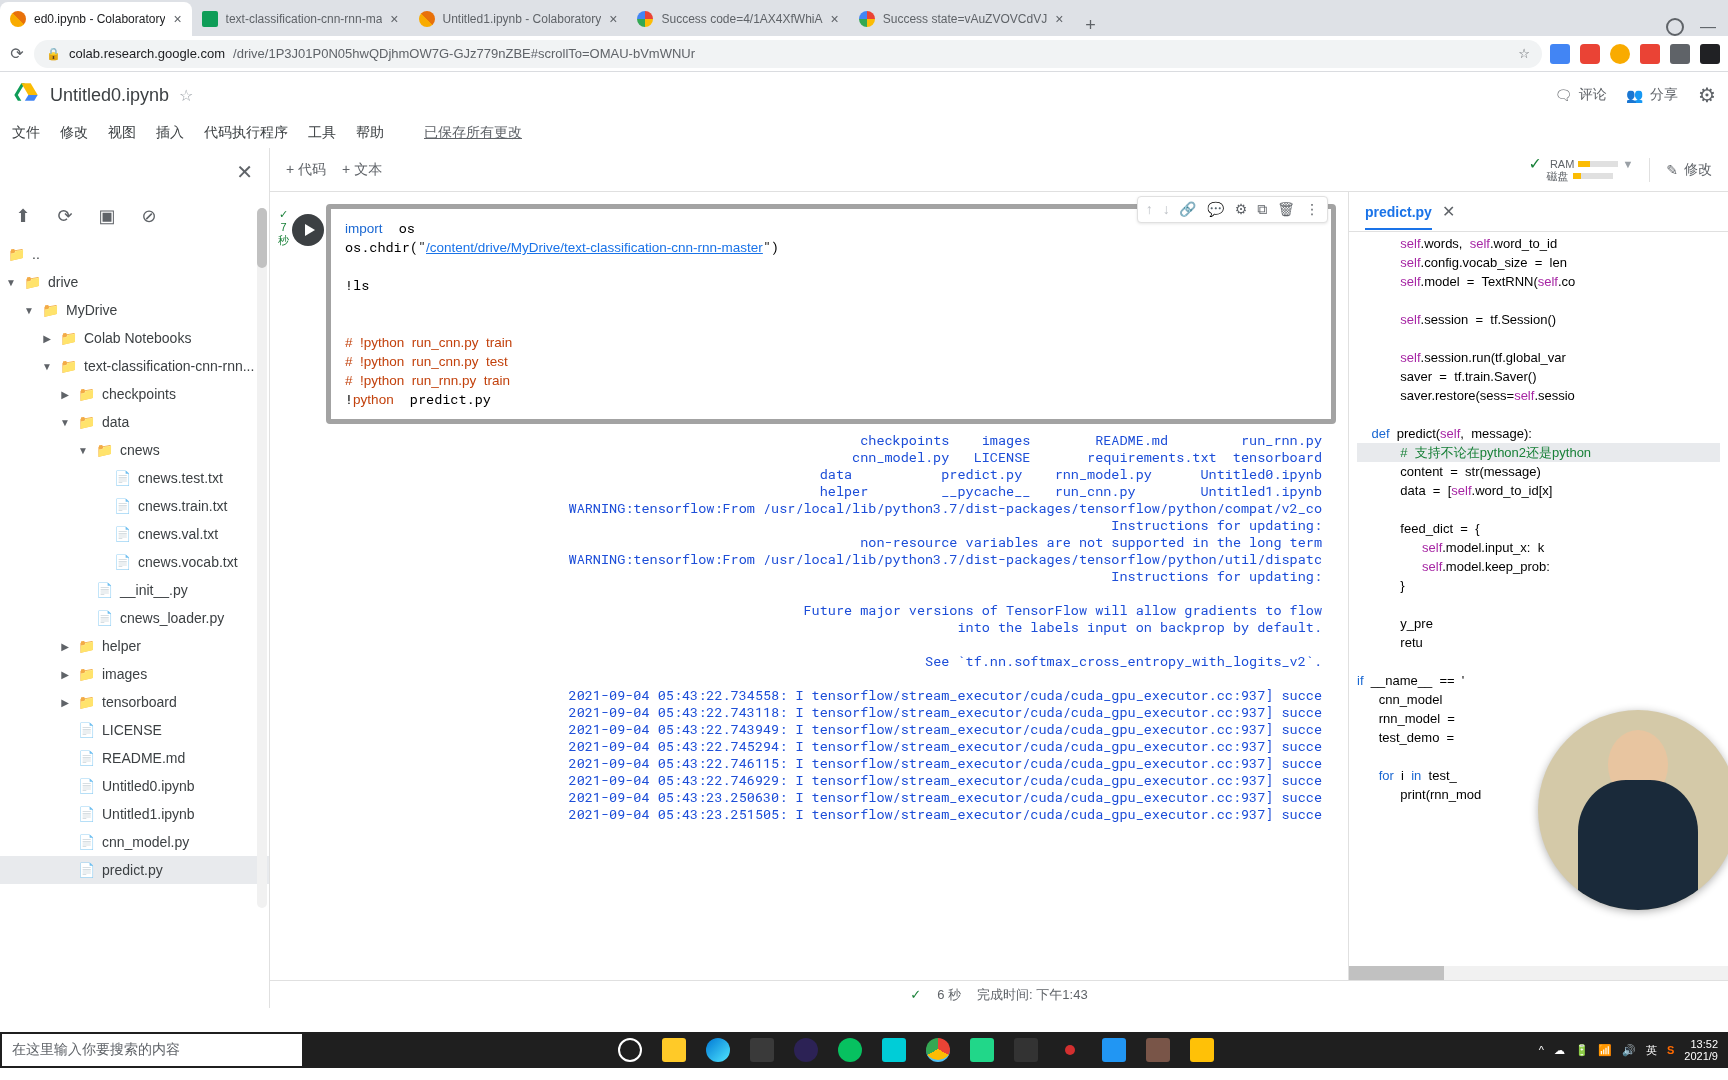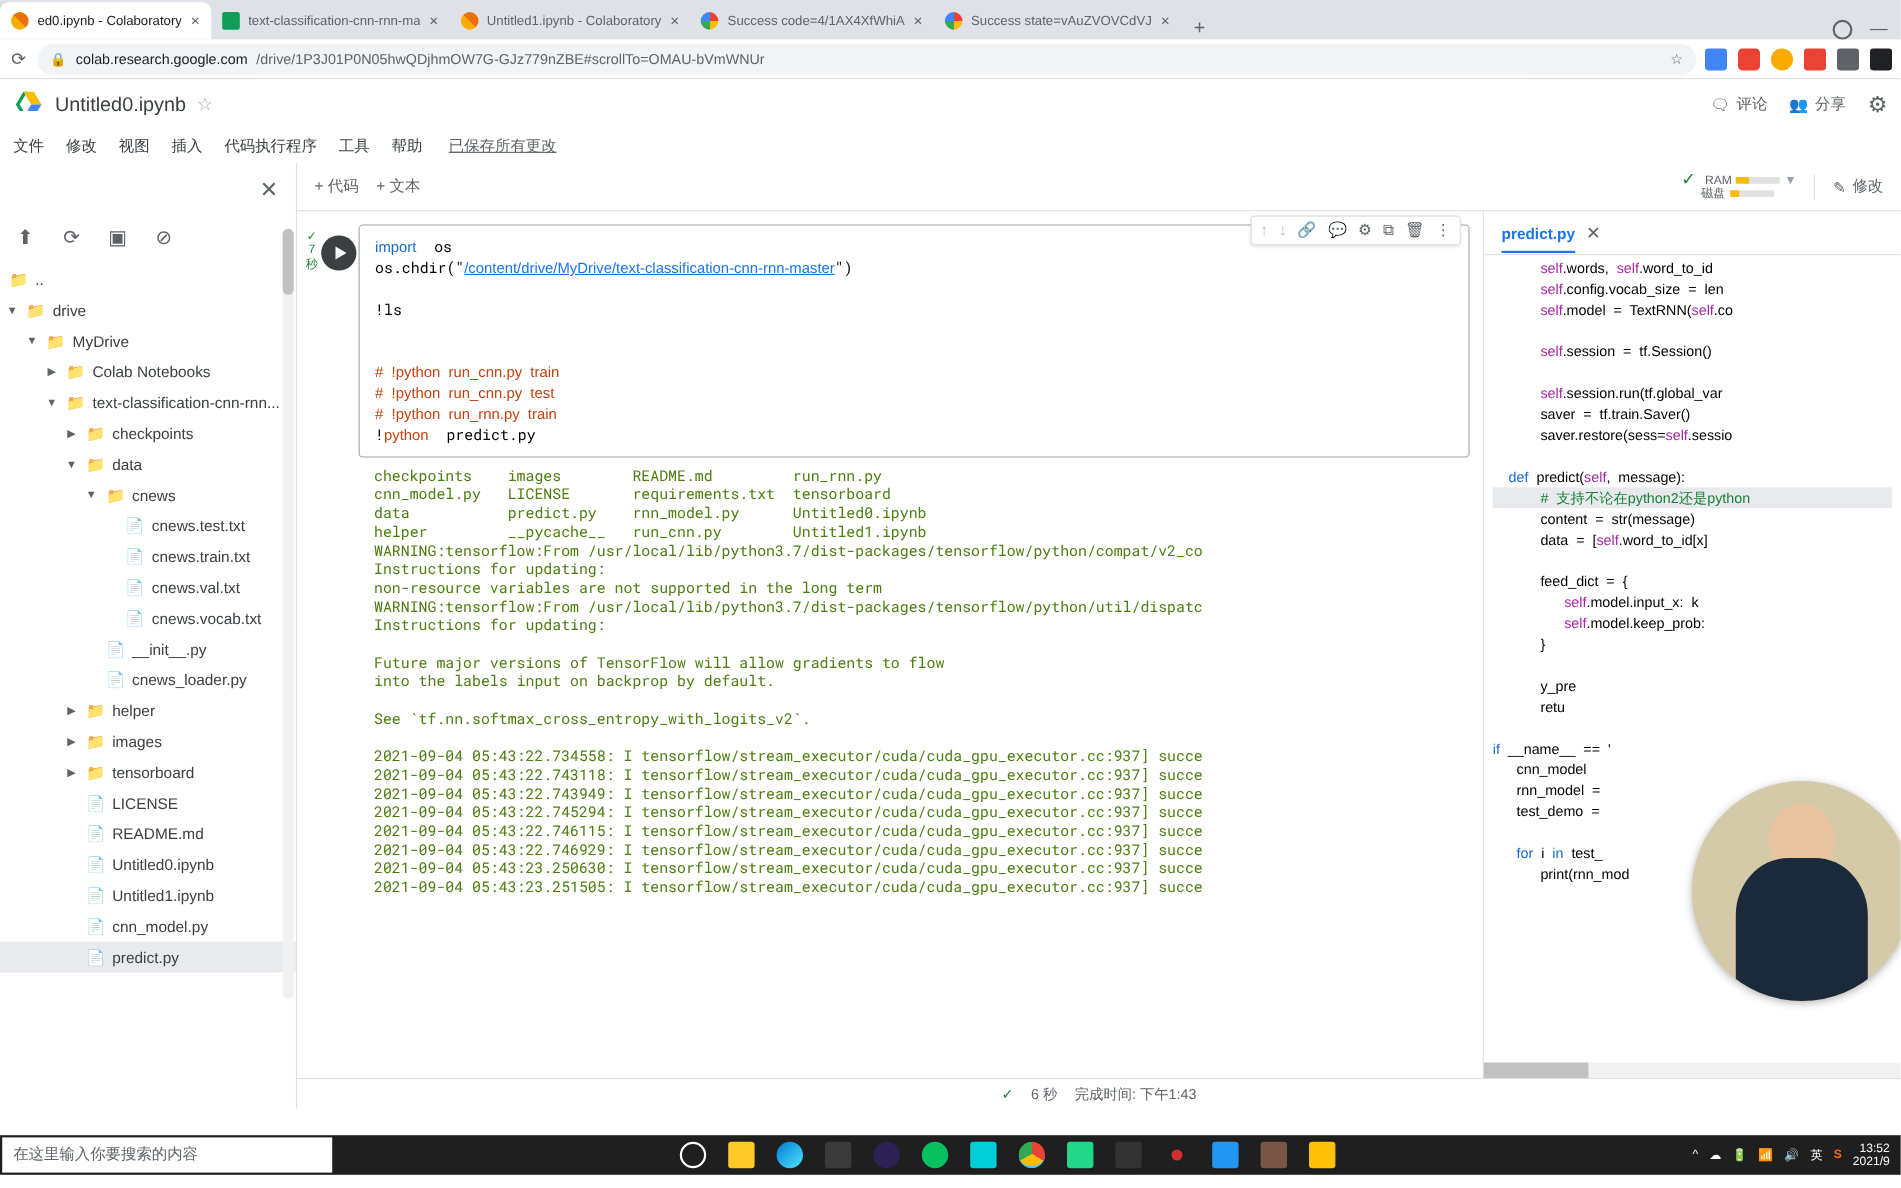--- a/index.html
+++ b/index.html
@@ -66,25 +66,25 @@
 .check-g { color: #188038; font-size: 16px; margin-right:4px; }
 .edit-btn { display: flex; align-items: center; gap: 6px; }
 
 .notebook { flex: 1; display: flex; overflow: hidden; }
 .cells { flex: 1; overflow: auto; padding: 8px 0; }
 .cell { margin: 4px 12px; position: relative; }
 .cell-gutter { position: absolute; left: -4px; top: 4px; display:flex; flex-direction:column; align-items:center; font-size:11px; color:#188038; }
 .run-btn { width: 32px; height: 32px; border-radius: 50%; background: #3c4043; display: flex; align-items: center; justify-content: center; margin: 6px; }
 .run-tri { width:0;height:0;border-left:10px solid #fff;border-top:6px solid transparent;border-bottom:6px solid transparent;margin-left:3px; }
 .cell-actions { position: absolute; right: 8px; top: -8px; display: flex; gap: 10px; background: #fff; padding: 4px 8px; border: 1px solid #e0e0e0; border-radius: 4px; color: #5f6368; font-size: 14px; box-shadow: 0 1px 3px rgba(0,0,0,.1); }
-.code-area { margin-left: 44px; background: #fff; border: 1px solid #a3a3a3; border-radius: 4px; padding: 10px 14px; font-family: 'Roboto Mono', monospace; font-size: 13.5px; line-height: 19px; white-space: pre; }
+.code-area { margin-left: 44px; background: #fff; border: 5px solid #a3a3a3; border-radius: 4px; padding: 10px 14px; font-family: 'Roboto Mono', monospace; font-size: 13.5px; line-height: 19px; white-space: pre; }
 .kw-import { color: #1967d2; }
 .kw-link { color: #1a73e8; }
 .kw-cmt { color: #c2410c; }
-.output { margin-left: 44px; padding: 8px 14px; font-family: 'Roboto Mono', monospace; font-size: 13.5px; line-height: 17px; white-space: pre; color: #4d7c0f; overflow:hidden; }
+.output { margin-left: 44px; padding: 8px 14px; font-family: 'Roboto Mono', monospace; font-size: 13.5px; line-height: 17px; white-space: pre; color: #1d4ed8; overflow:hidden;text-align:right; }
 
 .right-panel { width: 380px; border-left: 1px solid #e0e0e0; display: flex; flex-direction: column; position: relative; }
 .rp-tab { height: 40px; display: flex; align-items: center; padding: 0 16px; gap: 10px; border-bottom: 1px solid #e0e0e0; }
 .rp-tab-name { font-size: 14px; font-weight: bold; color: #1a73e8; border-bottom: 2px solid #1a73e8; padding-bottom: 8px; margin-bottom:-10px; }
 .rp-close { color: #5f6368; }
 .rp-code { flex:1; display:flex; font-family:'Roboto Mono',monospace; font-size:13px; line-height:19px; overflow:hidden; }
 .rp-gutter { background:#fff; color:#9aa0a6; text-align:right; padding:2px 8px; white-space:pre; border-right:1px solid #eee; }
 .rp-src { padding:2px 8px; white-space:pre; flex:1; }
 .rp-src .kw { color:#1967d2; }
 .rp-src .self { color:#a626a4; }
@@ -181,21 +181,21 @@
     </div>
     <div class="hdr-item">
       <span>👥</span>
       <span>分享</span>
     </div>
     <span style="font-size:20px">⚙</span>
   </div>
 </div>
 
 <div class="menu-bar">
-  <span id="menus"><span style="margin-right: 20px;">文件</span><span style="margin-right: 20px;">修改</span><span style="margin-right: 20px; margin-top: 44px;">视图</span><span style="margin-right: 20px;">插入</span><span style="margin-right: 20px;">代码执行程序</span><span style="margin-right: 20px;">工具</span><span style="margin-right: 4px;">帮助</span></span>
+  <span id="menus"><span style="margin-right: 20px;">文件</span><span style="margin-right: 20px;">修改</span><span style="margin-right: 20px; margin-top: 44px;">视图</span><span style="margin-right: 20px;">插入</span><span style="margin-right: 20px;">代码执行程序</span><span style="margin-right: 20px;">工具</span><span style="margin-right: 20px;">帮助</span></span>
   <span class="menu-save">已保存所有更改</span>
 </div>
 
 <div class="main">
 
   <div class="sidebar">
     <div class="sidebar-hdr">
       <span class="close-x">✕</span>
     </div>
     <div class="sidebar-icons">

